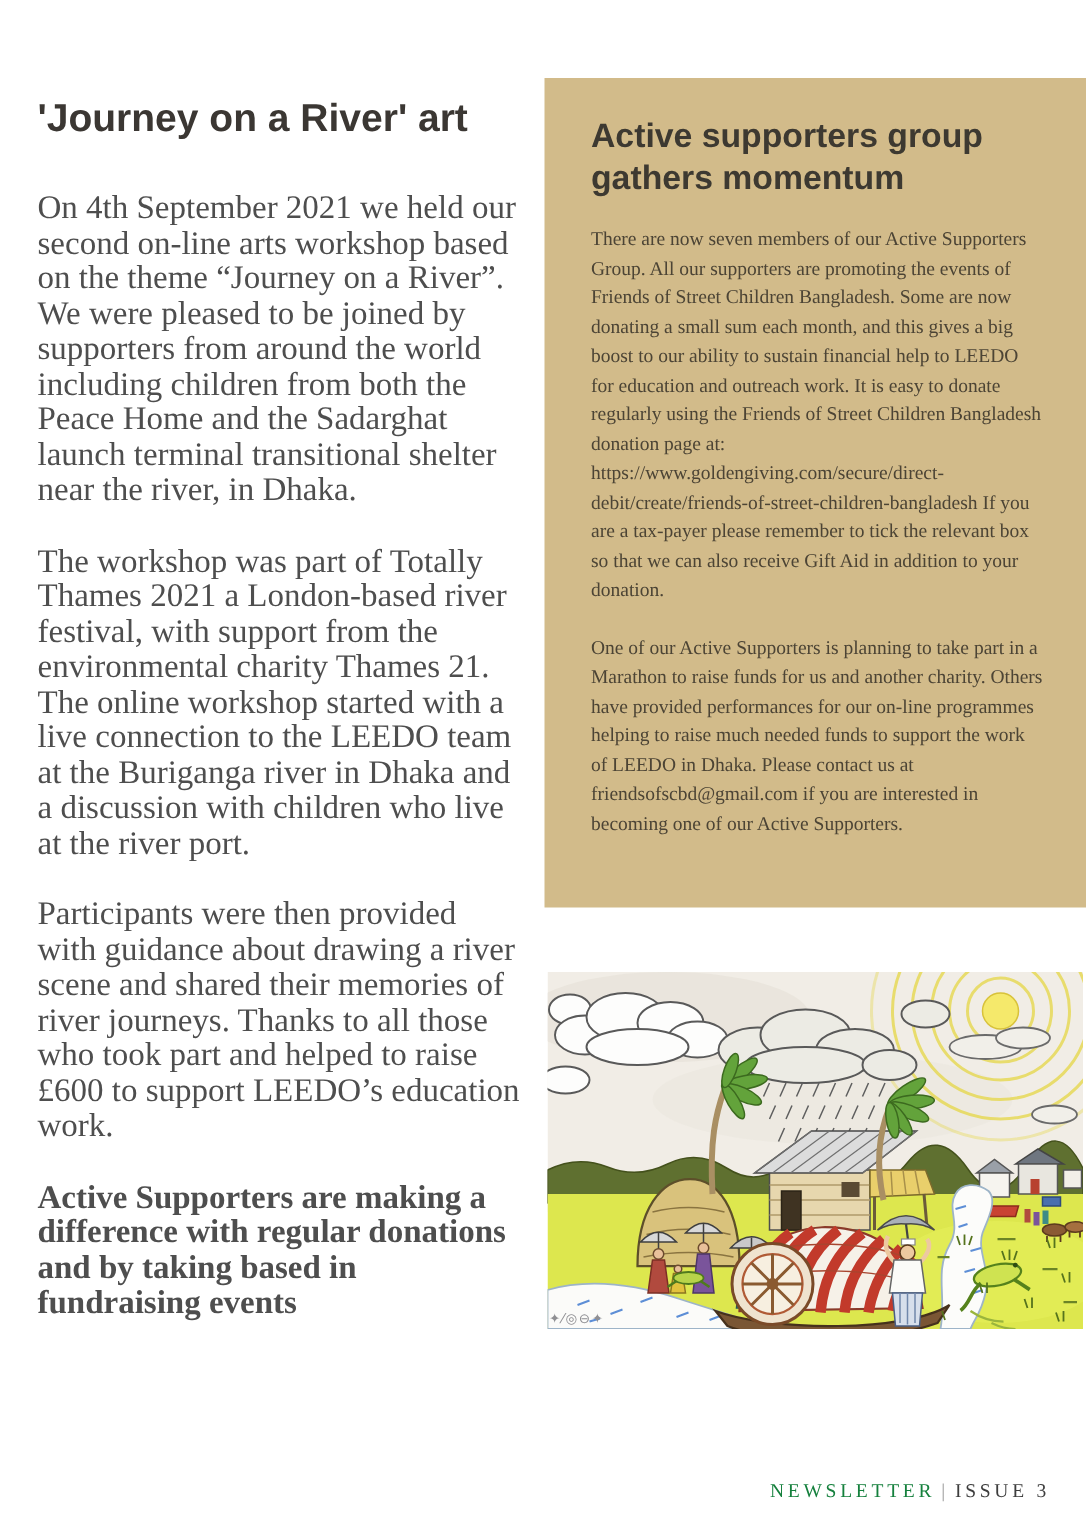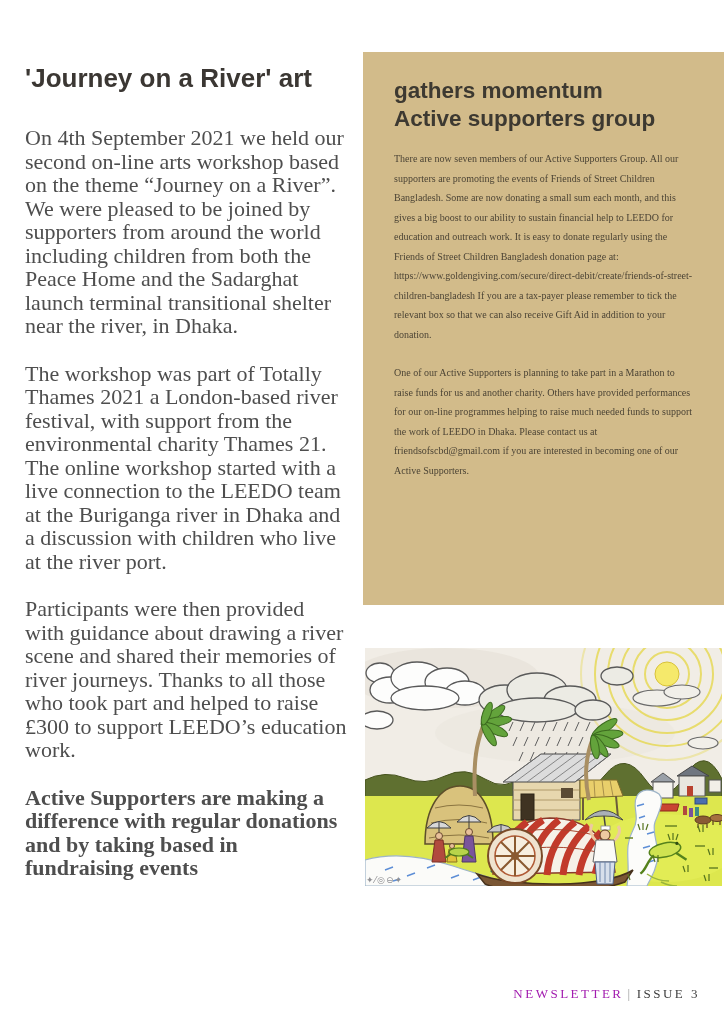--- a/index.html
+++ b/index.html
@@ -12,55 +12,55 @@
             font-size:26px;line-height:44px;color:#3b3733;margin:0 0 26px 0;}
   .headline div{white-space:nowrap;}
   .left-col p{font-size:22px;line-height:23.5px;color:#4e4e4e;margin:0 0 24px 0;}
   .bold-note{font-weight:700;color:#3d3d3d;}
 
   
   .tan-box{position:absolute;left:363px;top:52px;width:361px;height:553px;background:#d2bb8a;
            box-sizing:border-box;padding:25px 28px 0 31px;}
   .box-title{font-family:"Liberation Sans","DejaVu Sans",sans-serif;font-weight:700;
              font-size:22.5px;line-height:28px;color:#3d3931;margin:0 0 16px 0;white-space:nowrap;}
-  .tan-box p{font-size:10px;line-height:19.5px;color:#4c4435;margin:0 0 19px 0;overflow-wrap:break-word;}
+  .tan-box p{font-size:13px;line-height:19.5px;color:#4c4435;margin:0 0 19px 0;overflow-wrap:break-word;}
 
   
   .illustration{position:absolute;left:365px;top:648px;width:357px;height:238px;}
   .illustration svg{display:block;}
   .tool-icons{position:absolute;left:1px;bottom:1px;font-family:"DejaVu Sans",sans-serif;
               font-size:9px;letter-spacing:1px;color:#8f8f93;}
   .caption{position:absolute;left:363px;top:893px;width:361px;font-size:15px;line-height:20px;color:#55504a;}
 
   
   .footer-left{position:absolute;left:26px;top:1026px;font-size:13px;letter-spacing:2px;color:#7d7d7d;}
   .footer-right{position:absolute;right:24px;top:986px;font-size:13px;letter-spacing:2.5px;}
-  .footer-right .brand{color:#a21caf;}
+  .footer-right .brand{color:#15803d;}
   .footer-right .sep{color:#9a9a9a;padding:0 4px;}
   .footer-right .issue{color:#3d3d3d;}
 </style>
 </head>
 <body>
 
 <div class="page">
 
   <div class="left-col">
     <h1 class="headline">
       <div>'Journey on a River' art</div>
     </h1>
     <p>On 4th September 2021 we held our second on-line arts workshop based on the theme “Journey on a River”. We were pleased to be joined by supporters from around the world including children from both the Peace Home and the Sadarghat launch terminal transitional shelter near the river, in Dhaka.</p>
     <p>The workshop was part of Totally Thames 2021 a London-based river festival, with support from the environmental charity Thames 21. The online workshop started with a live connection to the LEEDO team at the Buriganga river in Dhaka and a discussion with children who live at the river port.</p>
-    <p>Participants were then provided with guidance about drawing a river scene and shared their memories of river journeys. Thanks to all those who took part and helped to raise £300 to support LEEDO’s education work.</p>
+    <p>Participants were then provided with guidance about drawing a river scene and shared their memories of river journeys. Thanks to all those who took part and helped to raise £600 to support LEEDO’s education work.</p>
     <p class="bold-note">Active Supporters are making a difference with regular donations and by taking based in fundraising events</p>
   </div>
 
   <div class="tan-box">
     <h2 class="box-title">
+      <div>Active supporters group</div>
       <div>gathers momentum</div>
-      <div>Active supporters group</div>
     </h2>
     <p>There are now seven members of our Active Supporters Group. All our supporters are promoting the events of Friends of Street Children Bangladesh. Some are now donating a small sum each month, and this gives a big boost to our ability to sustain financial help to LEEDO for education and outreach work. It is easy to donate regularly using the Friends of Street Children Bangladesh donation page at: https://www.goldengiving.com/secure/direct-debit/create/friends-of-street-children-bangladesh If you are a tax-payer please remember to tick the relevant box so that we can also receive Gift Aid in addition to your donation.</p>
     <p>One of our Active Supporters is planning to take part in a Marathon to raise funds for us and another charity. Others have provided performances for our on-line programmes helping to raise much needed funds to support the work of LEEDO in Dhaka. Please contact us at friendsofscbd@gmail.com if you are interested in becoming one of our Active Supporters.</p>
   </div>
 
   <div class="illustration">
     <svg width="357" height="238" viewBox="0 0 357 238">
 
       <rect x="0" y="0" width="357" height="160" fill="#f1ede6"></rect>
       <ellipse cx="80" cy="30" rx="95" ry="30" fill="#ddd8cc" opacity="0.35"></ellipse>

